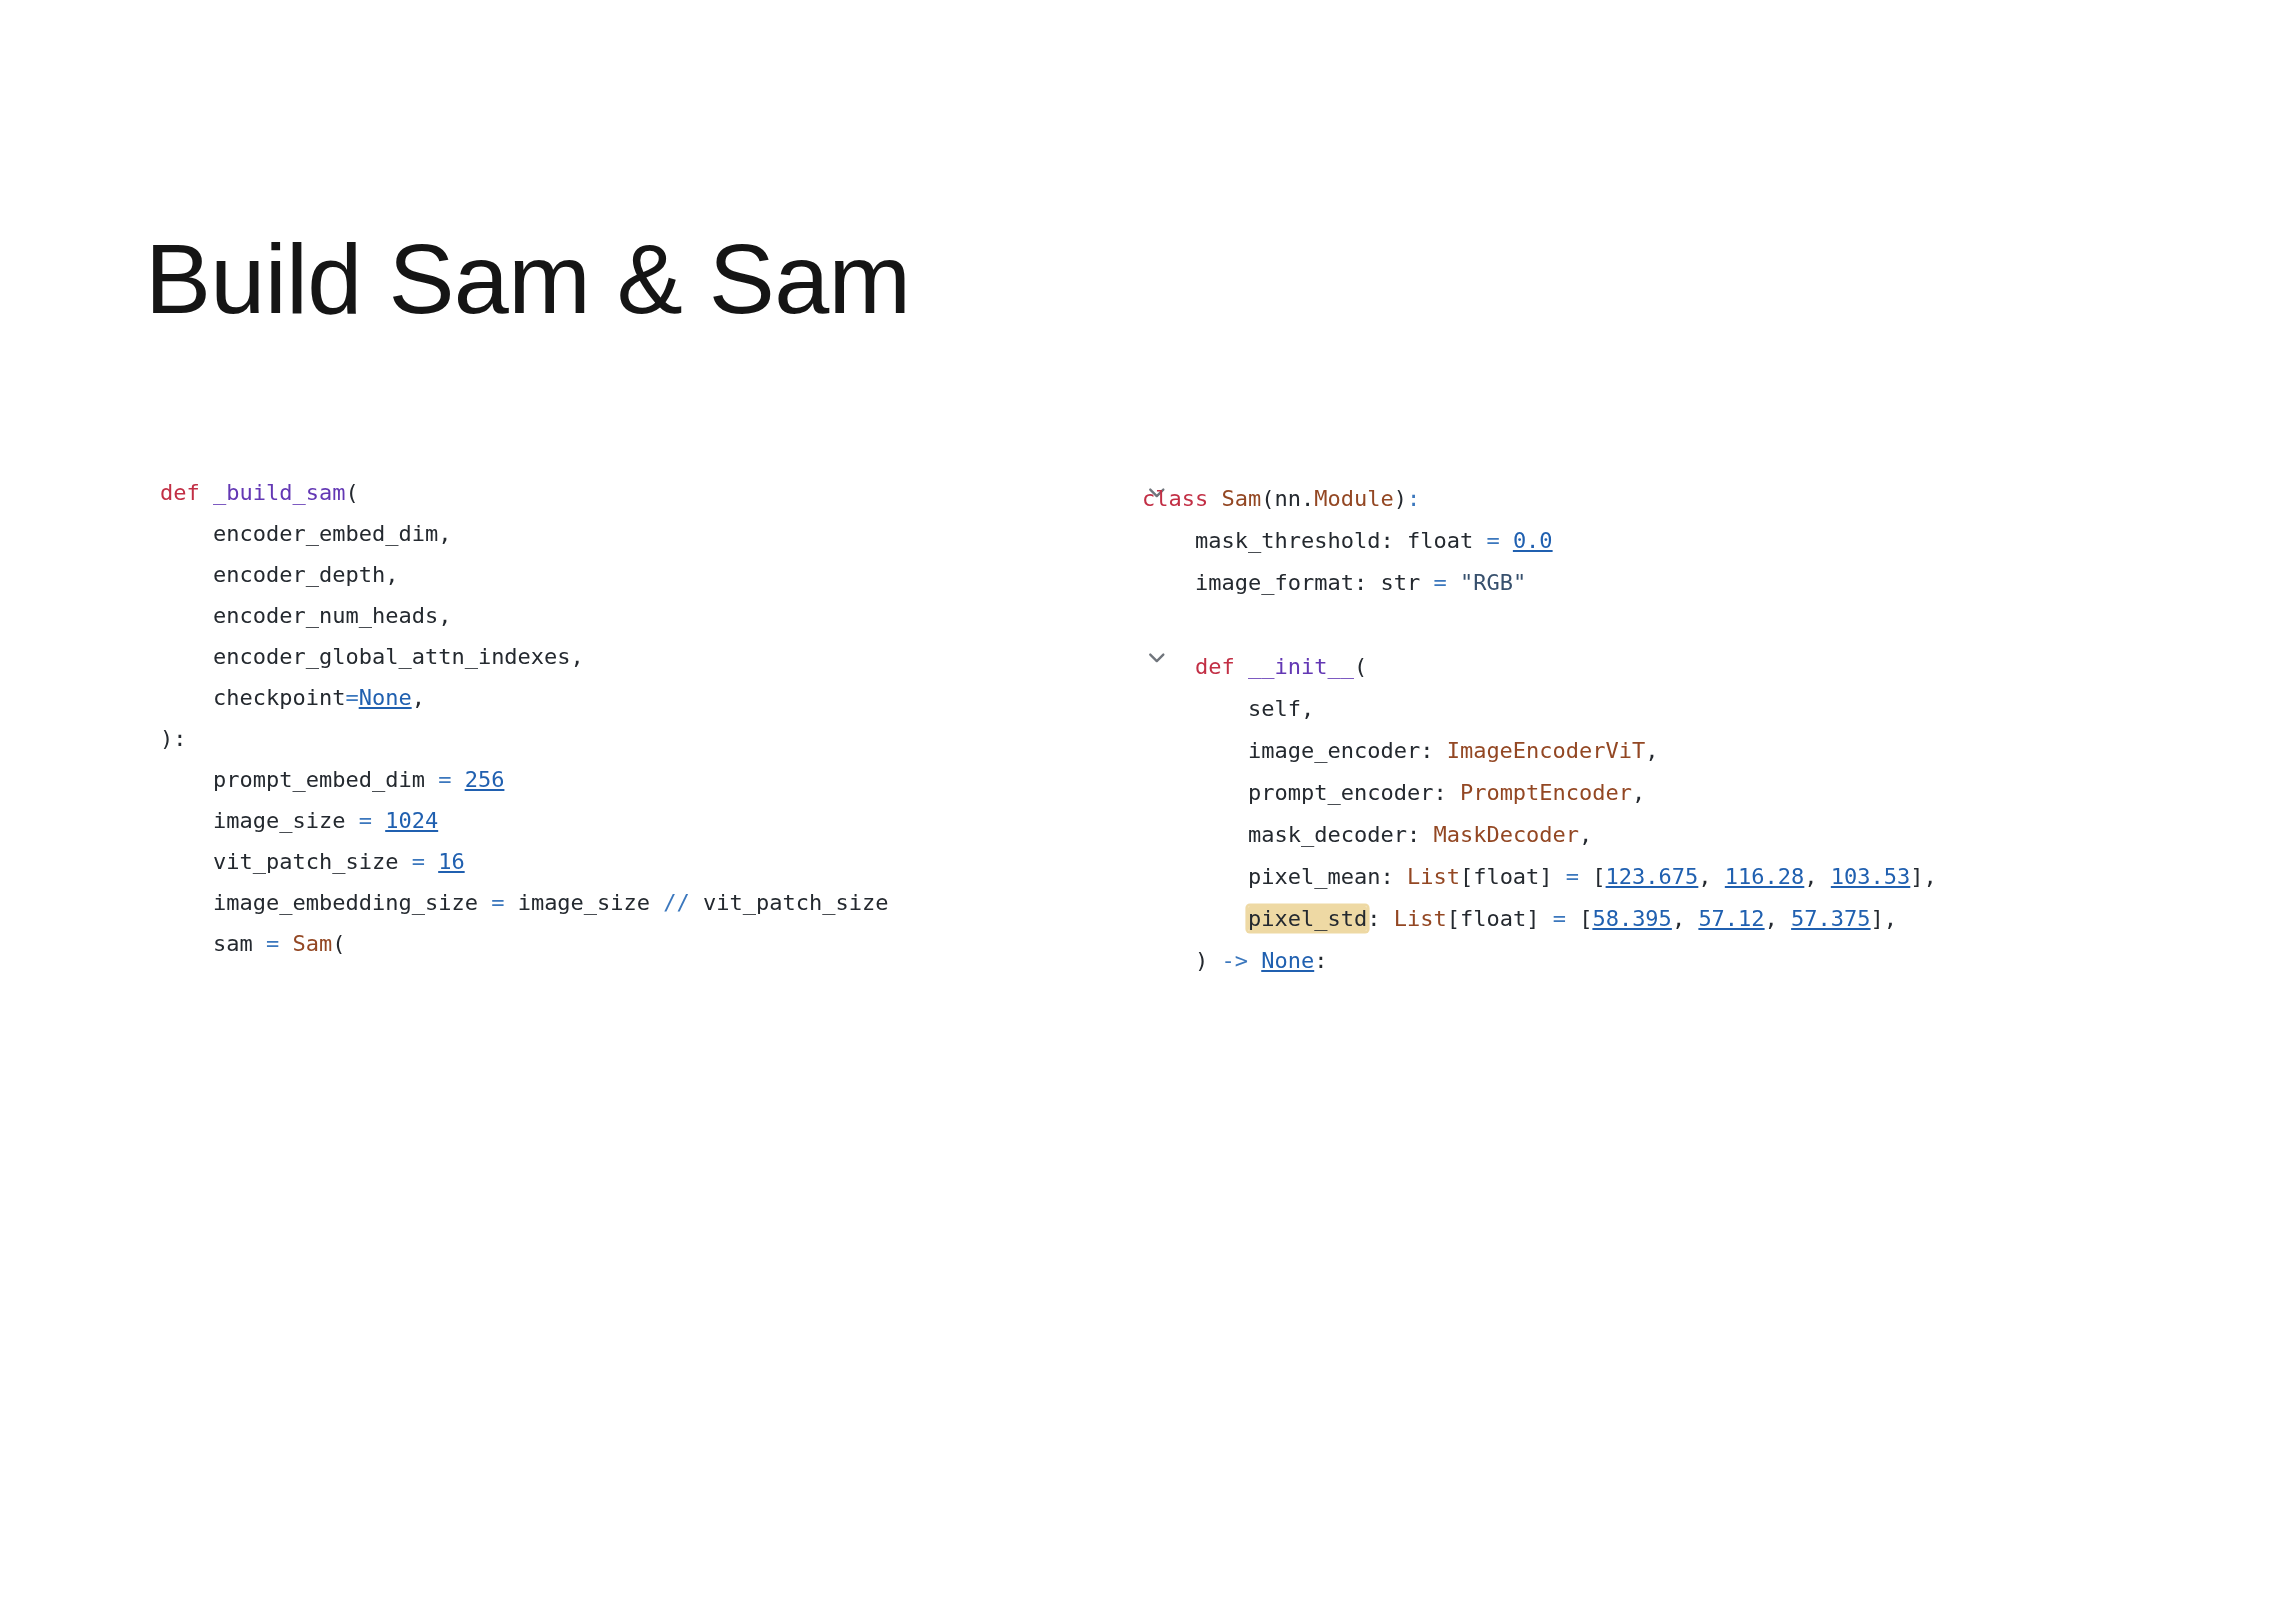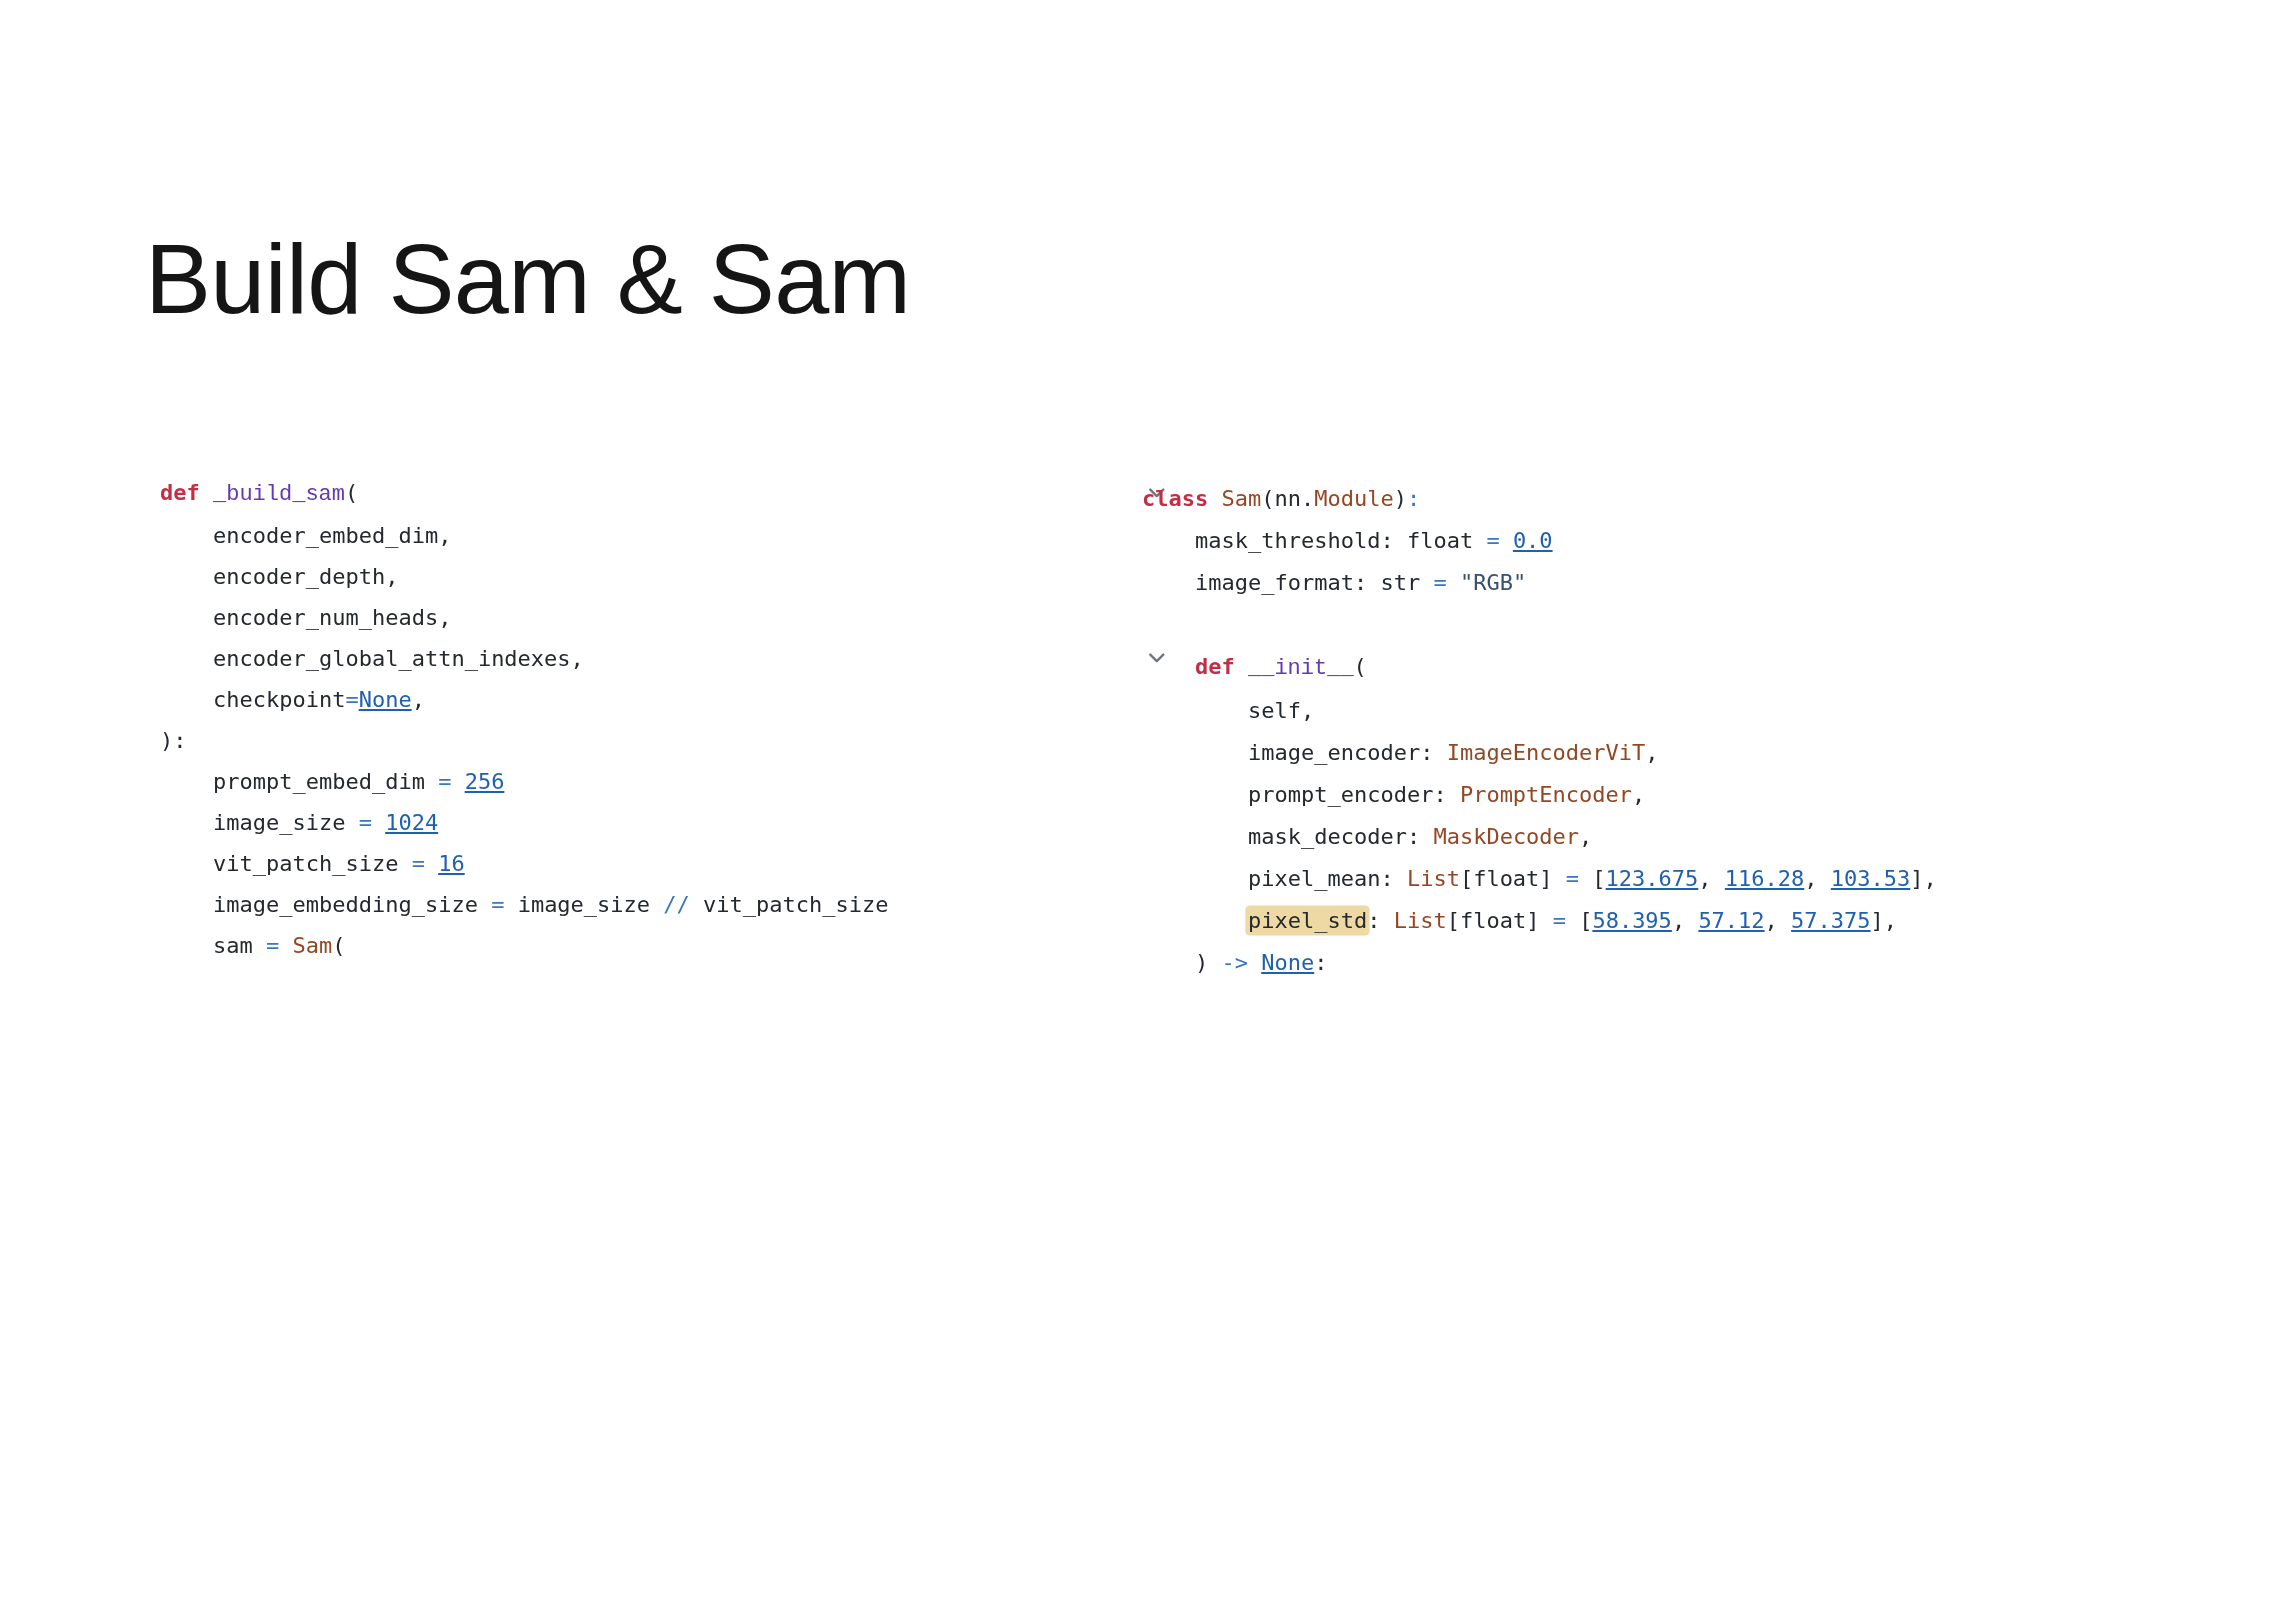--- a/index.html
+++ b/index.html
@@ -34,22 +34,22 @@
     font-family: "DejaVu Sans Mono", monospace;
     font-size: 22px;
     color: var(--text);
     white-space: pre;
   }
   .code-left  { left: 160px;  top: 472px; line-height: 41px; }
   .code-right { left: 1142px; top: 478px; line-height: 42px; }
 
   .line { white-space: pre; }
 
-  .tok.kw  { color: var(--keyword); font-weight: bold; }
-  .tok.fn  { color: var(--function); font-family: Liberation Mono, monospace; }
+  .tok.kw  { color: var(--keyword); }
+  .tok.fn  { color: var(--function); }
   .tok.cls { color: var(--type); }
   .tok.num { color: var(--number); text-decoration: underline; }
   .tok.op  { color: var(--operator); }
   .tok.str { color: var(--string); }
   .tok.txt { color: var(--text); }
   .tok.hl {
     color: var(--text);
     background: var(--highlightBg);
     box-shadow: 0 0 0 2.6px var(--highlightBg);
     border-radius: 2px;

